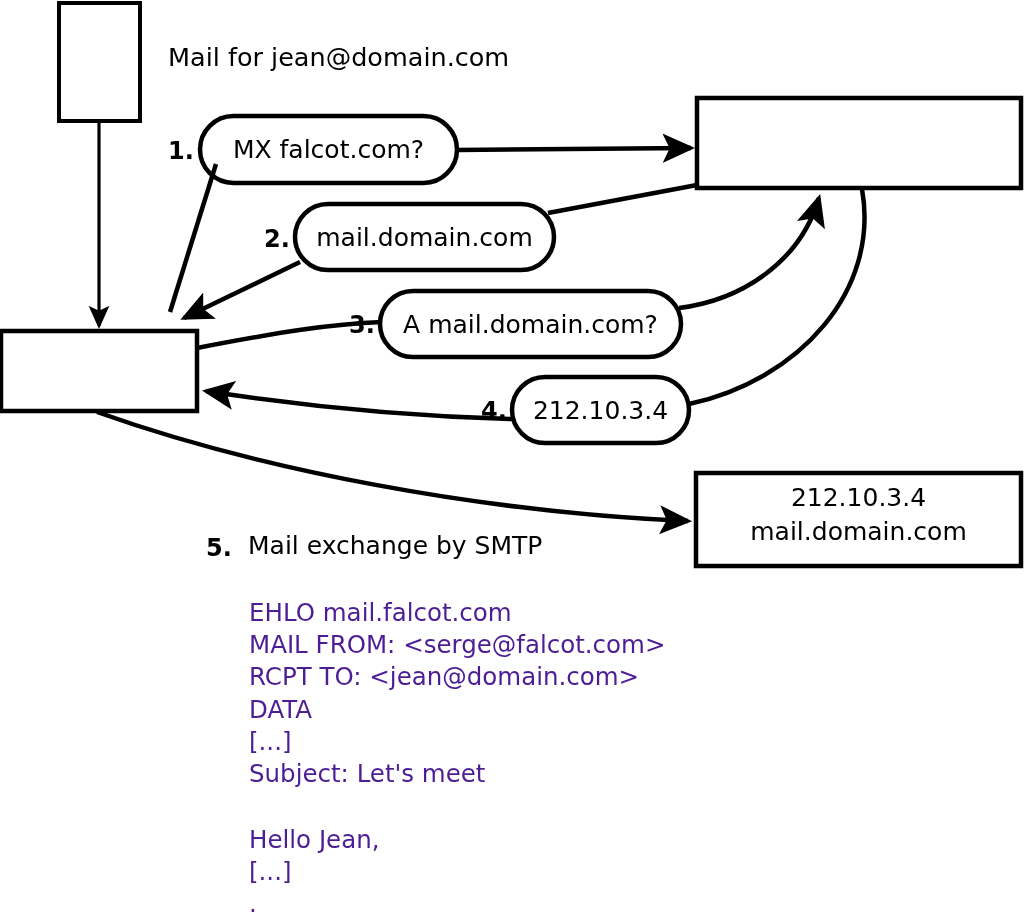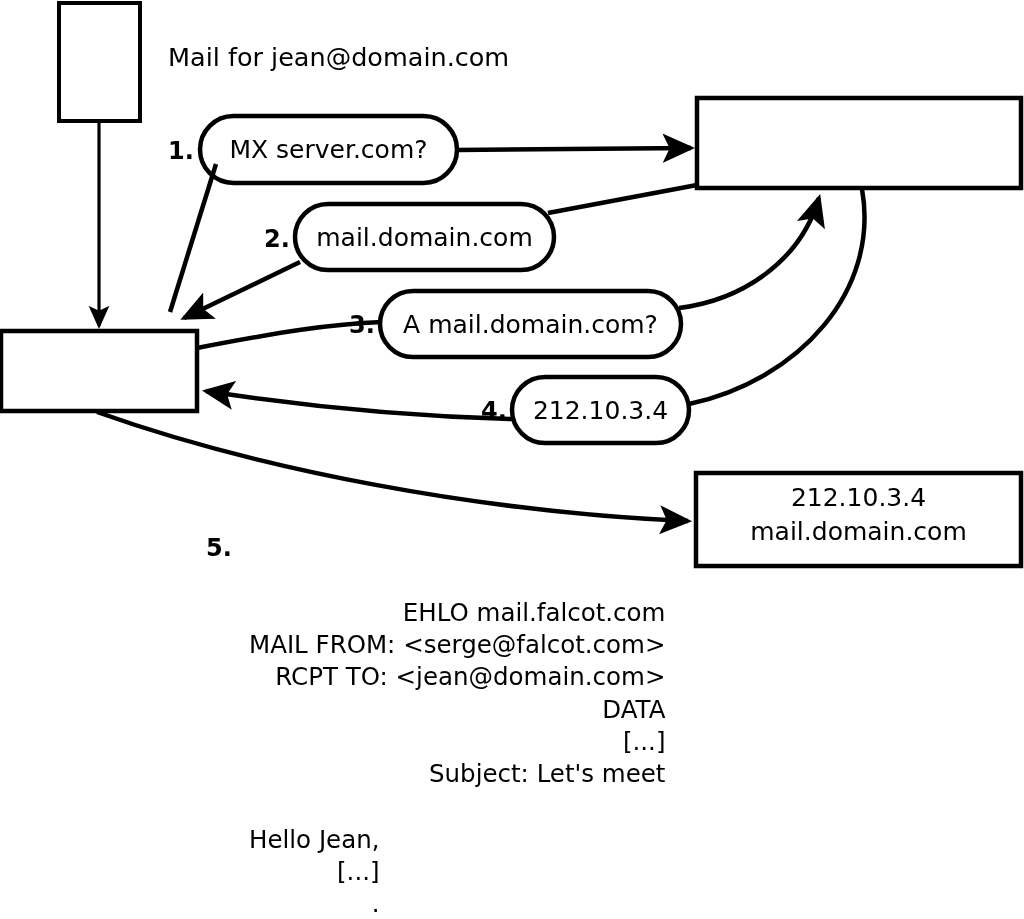--- a/index.html
+++ b/index.html
@@ -38,24 +38,23 @@
     white-space: pre;
   }
   .step-num {
     position: absolute;
     font-weight: bold;
     color: #000000;
     white-space: pre;
   }
   .mono-block {
     position: absolute;
-    color: #000000;
+    color: #4c1d95;
     white-space: pre;
     line-height: 32.2px;
-    text-align: right;
   }
 </style>
 </head>
 <body>
 
 <div id="stage">
 
   <svg class="layer" viewBox="0 0 1024 919" xmlns="http://www.w3.org/2000/svg">
     <defs>
       <marker id="ah" viewBox="0 0 12 12" refX="10.5" refY="6" markerWidth="7.2" markerHeight="7.2" orient="auto-start-reverse">
@@ -102,25 +101,26 @@
 
   <div class="node-label" style="left:696px; top:481px; width:325px; height:32px; font-size:25px;">212.10.3.4</div>
   <div class="node-label" style="left:696px; top:515px; width:325px; height:32px; font-size:25px;">mail.domain.com</div>
 
   <div class="step-num" style="left:168px; top:137px; font-size:24px;">1.</div>
   <div class="step-num" style="left:264px; top:225px; font-size:24px;">2.</div>
   <div class="step-num" style="left:349px; top:311px; font-size:24px;">3.</div>
   <div class="step-num" style="left:481px; top:397px; font-size:24px;">4.</div>
   <div class="step-num" style="left:206px; top:534px; font-size:24px;">5.</div>
 
-  <div class="node-label" style="left:200px; top:116px; width:257px; height:67px; font-size:25px;">MX server.com?</div>
+  <div class="node-label" style="left:200px; top:116px; width:257px; height:67px; font-size:25px;">MX falcot.com?</div>
   <div class="node-label" style="left:295px; top:204px; width:259px; height:66px; font-size:25px;">mail.domain.com</div>
   <div class="node-label" style="left:380px; top:291px; width:301px; height:66px; font-size:25px;">A mail.domain.com?</div>
   <div class="node-label" style="left:512px; top:377px; width:177px; height:66px; font-size:25px;">212.10.3.4</div>
 
+  <div class="txt" style="left:248px; top:533px; font-size:25px;">Mail exchange by SMTP</div>
 
   <div class="mono-block" style="left:249px; top:597px; font-size:24.5px;">EHLO mail.falcot.com
 MAIL FROM: &lt;serge@falcot.com&gt;
 RCPT TO: &lt;jean@domain.com&gt;
 DATA
 [...]
 Subject: Let's meet</div>
 
   <div class="mono-block" style="left:249px; top:824px; font-size:24.5px;">Hello Jean,
 [...]

